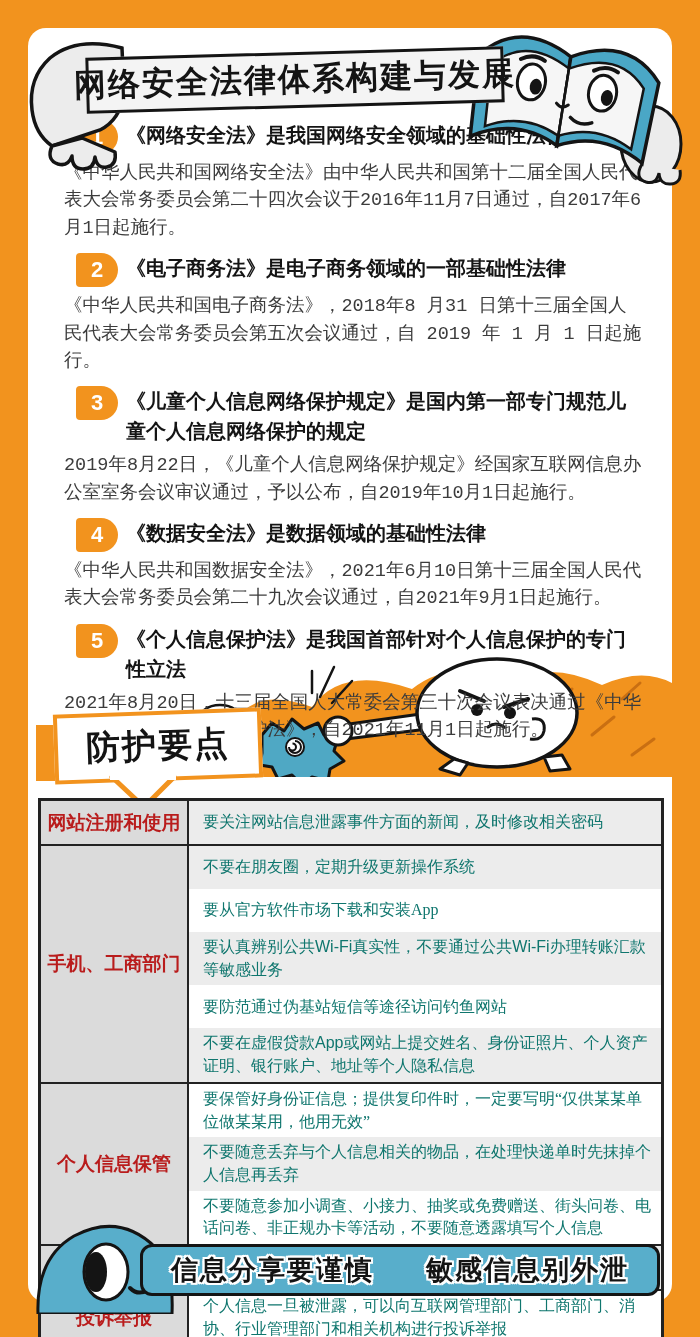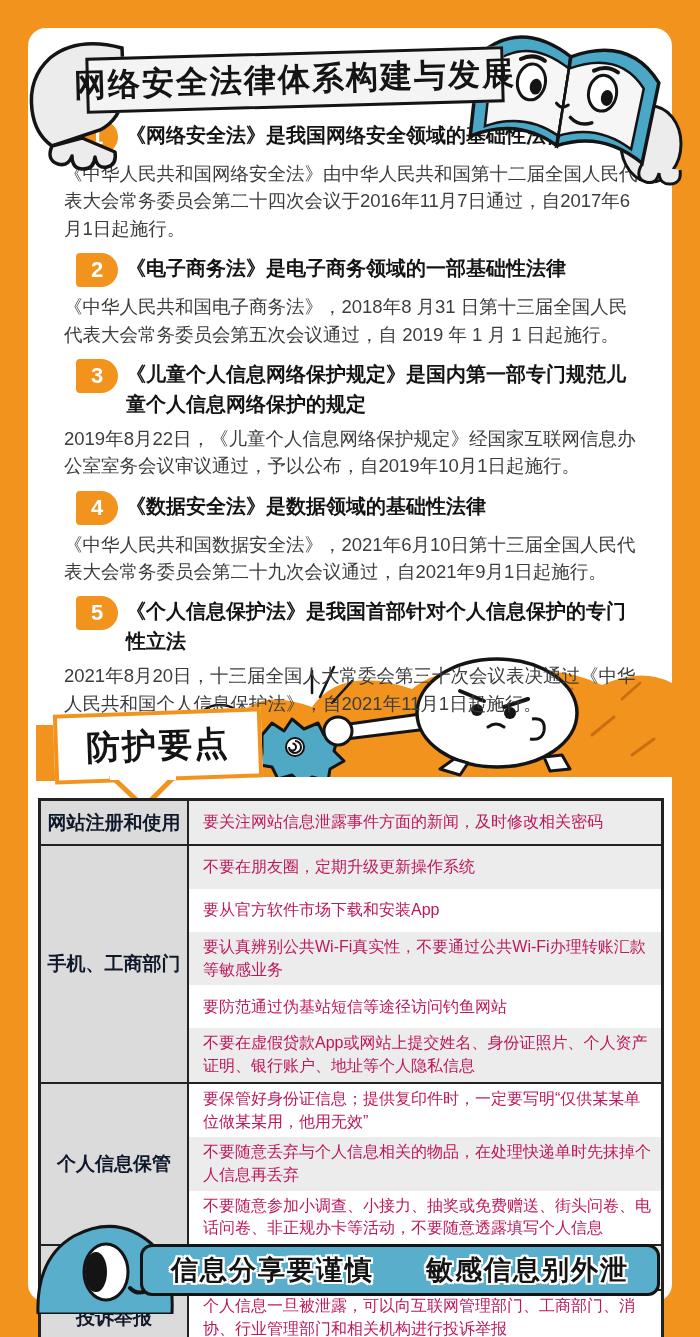--- a/index.html
+++ b/index.html
@@ -33,21 +33,21 @@
     background:#F2931E;border-radius:4px 17px 17px 4px;
     color:#fff;font-weight:bold;font-size:22px;
     display:flex;align-items:center;justify-content:center;
   }
   .law-title{
     font-size:20px;font-weight:800;color:#141414;line-height:1.5;
     padding-right:40px;
   }
   .law-body{
     margin:6px 30px 0 36px;
-    font-size:18.5px;color:#3c3c3c;line-height:1.48;
+    font-size:18.5px;color:#3c3c3c;line-height:1.48;font-family:Liberation Mono, monospace;
   }
   
   .protection{position:absolute;left:0;top:625px;width:100%;height:590px;}
   .splash{position:absolute;right:0;top:2px;width:480px;height:122px;z-index:0;}
   .badge-accent{position:absolute;left:8px;top:72px;width:30px;height:56px;background:#F2931E;z-index:1;}
   .badge-bubble{
     position:absolute;left:26px;top:58px;width:200px;height:62px;z-index:2;
     background:#ffffff;border:4px solid #F2931E;
     display:flex;align-items:center;justify-content:center;
     font-size:34px;font-weight:900;color:#141414;letter-spacing:2px;
@@ -57,31 +57,31 @@
   
   .ptable{
     position:absolute;left:10px;top:145px;width:620px;z-index:3;
     border:3px solid #222;background:#fff;
   }
   .trow{display:flex;border-top:2px solid #222;}
   .trow:first-child{border-top:none;}
   .tcat{
     flex:0 0 148px;background:#DBDBDB;border-right:2px solid #222;
     display:flex;align-items:center;justify-content:center;
-    font-size:19px;font-weight:800;color:#0f172a;text-align:center;
+    font-size:19px;font-weight:800;color:#b91c1c;text-align:center;
     padding:4px 6px;box-sizing:border-box;
   }
   .tips{flex:1;display:flex;flex-direction:column;}
   .tip{
     display:flex;align-items:center;min-height:35px;
     padding:4px 8px 4px 14px;
-    font-size:16px;color:#be185d;line-height:1.42;
+    font-size:16px;color:#0f766e;line-height:1.42;
   }
   .tip.shade-gray{background:#ECECEC;}
-  .tip.shade-white{background:#ffffff;}
+  .tip.shade-white{background:#ffffff;font-family:Liberation Serif, serif;}
   
   .footer{position:absolute;left:0;bottom:-12px;width:644px;height:92px;z-index:4;}
   .blob{position:absolute;left:6px;top:0;width:140px;height:92px;}
   .pill{
     position:absolute;left:112px;top:22px;right:12px;height:52px;
     background:#58AECB;border:3px solid #141414;border-radius:12px;
     display:flex;align-items:center;justify-content:center;gap:52px;
     box-sizing:border-box;
   }
   .slogan{

